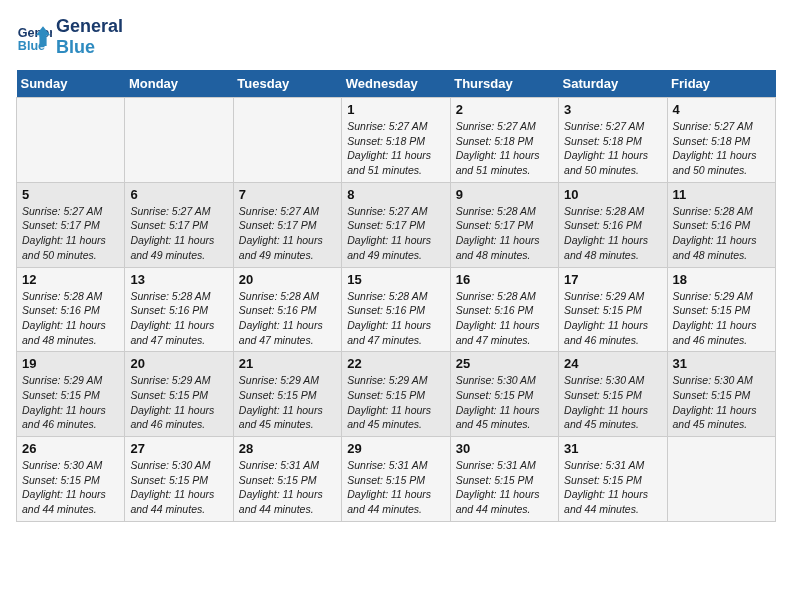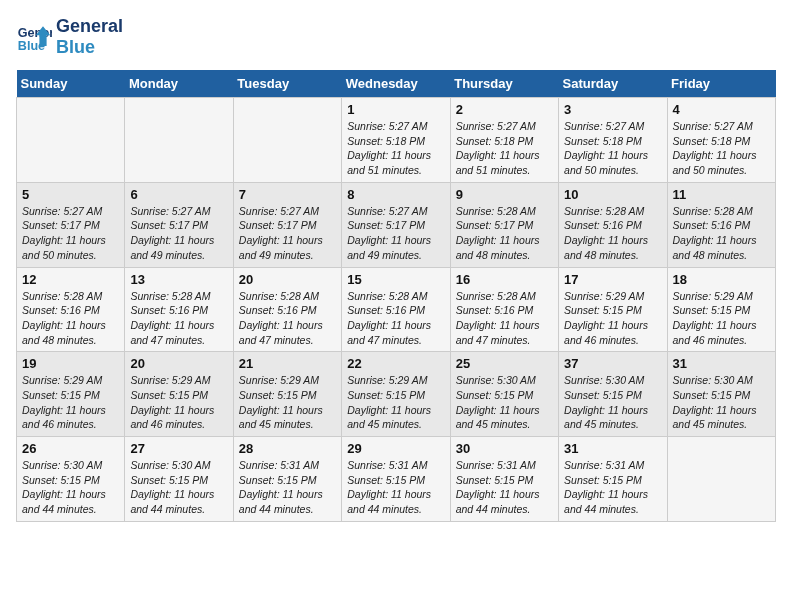--- a/index.html
+++ b/index.html
@@ -280,21 +280,21 @@
 and 45 minutes.</div>
         </td>
         <td>
           <span class="day-num">25</span>
           <div class="day-info" style="white-space: pre-line;">Sunrise: 5:30 AM
 Sunset: 5:15 PM
 Daylight: 11 hours
 and 45 minutes.</div>
         </td>
         <td>
-          <span class="day-num">37</span>
+          <span class="day-num">24</span>
           <div class="day-info" style="white-space: pre-line;">Sunrise: 5:30 AM
 Sunset: 5:15 PM
 Daylight: 11 hours
 and 45 minutes.</div>
         </td>
         <td>
           <span class="day-num">31</span>
           <div class="day-info" style="white-space: pre-line;">Sunrise: 5:30 AM
 Sunset: 5:15 PM
 Daylight: 11 hours

